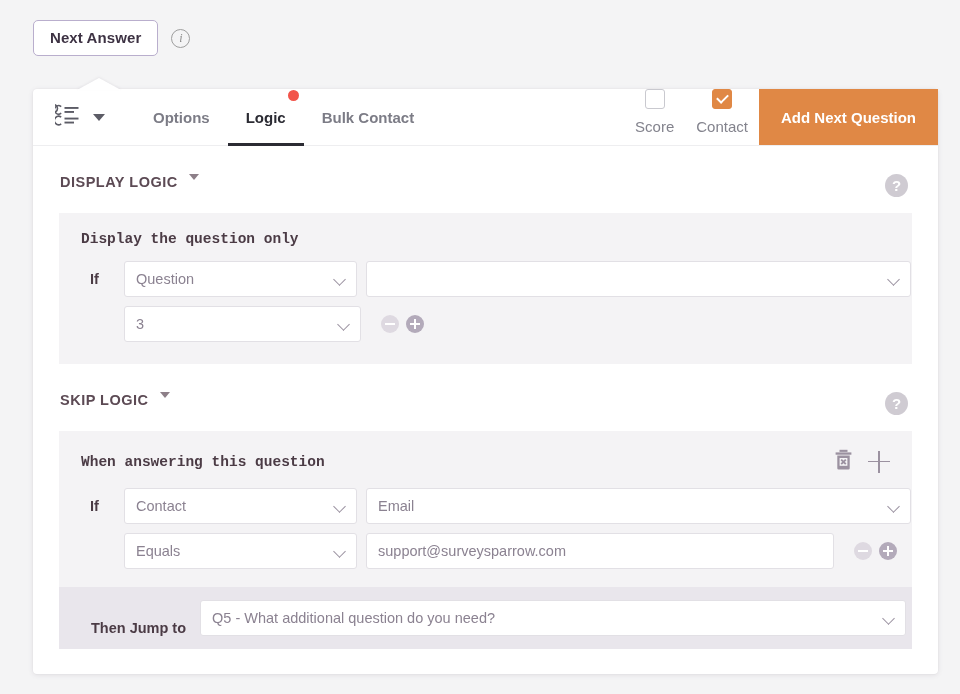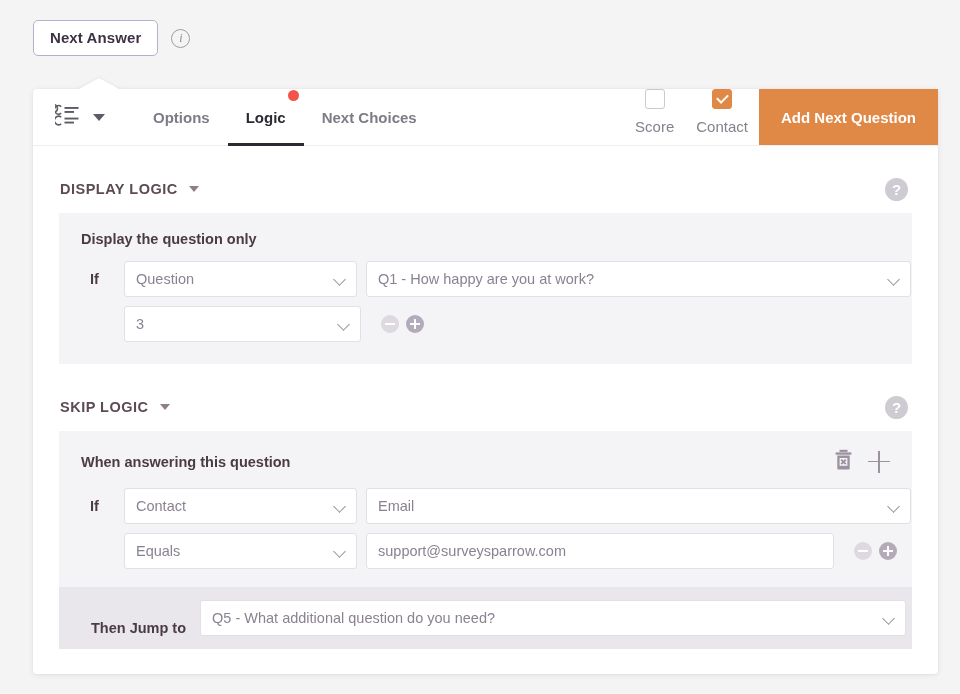--- a/index.html
+++ b/index.html
@@ -174,21 +174,20 @@
     white-space: nowrap;
     border: none;
     font-family: "Liberation Sans", sans-serif;
   }
 
   
   .card-body { padding: 0 26px; }
   .section { margin-top: 28px; }
   .sec-head {
     display: flex;
-    align-items: center;
     height: 30px;
     padding: 0 4px 0 1px;
   }
   .sec-title {
     font-size: 14.5px;
     font-weight: bold;
     letter-spacing: .5px;
     color: #5c4a54;
   }
   .sec-caret {
@@ -221,20 +220,21 @@
   .panel.skip { padding-bottom: 0; }
   .panel-head {
     display: flex;
     align-items: center;
     margin-bottom: 14px;
   }
   .panel-title {
     font-size: 14.5px;
     font-weight: bold;
     color: #4b3b45;
+    font-family: Liberation Mono, monospace;
   }
   .panel-tools {
     margin-left: auto;
     display: flex;
     align-items: center;
     gap: 15px;
   }
   .trash-icon { cursor: pointer; display: block; }
   .plus-icon {
     position: relative;
@@ -373,21 +373,21 @@
 
     <div class="tabs">
       <div class="tab">
         <span>Options</span>
       </div>
       <div class="tab active">
         <span class="dot"></span>
         <span>Logic</span>
       </div>
       <div class="tab">
-        <span>Next Choices</span>
+        <span>Bulk Contact</span>
       </div>
     </div>
 
     <div class="toolbar-right">
       <div class="chk-group">
         <span class="chk-box"></span>
         <span class="chk-label">Score</span>
       </div>
       <div class="chk-group">
         <span class="chk-box checked"></span>
@@ -411,21 +411,20 @@
           <span class="panel-title">Display the question only</span>
         </div>
 
         <div class="cond-row">
           <span class="if-label">If</span>
           <div class="ctrl sel w-left">
             <span>Question</span>
             <span class="caret"></span>
           </div>
           <div class="ctrl sel w-right-wide">
-            <span>Q1 - How happy are you at work?</span>
             <span class="caret"></span>
           </div>
         </div>
 
         <div class="cond-row">
           <span class="if-label"></span>
           <div class="ctrl sel w-right-narrow">
             <span>3</span>
             <span class="caret"></span>
           </div>

